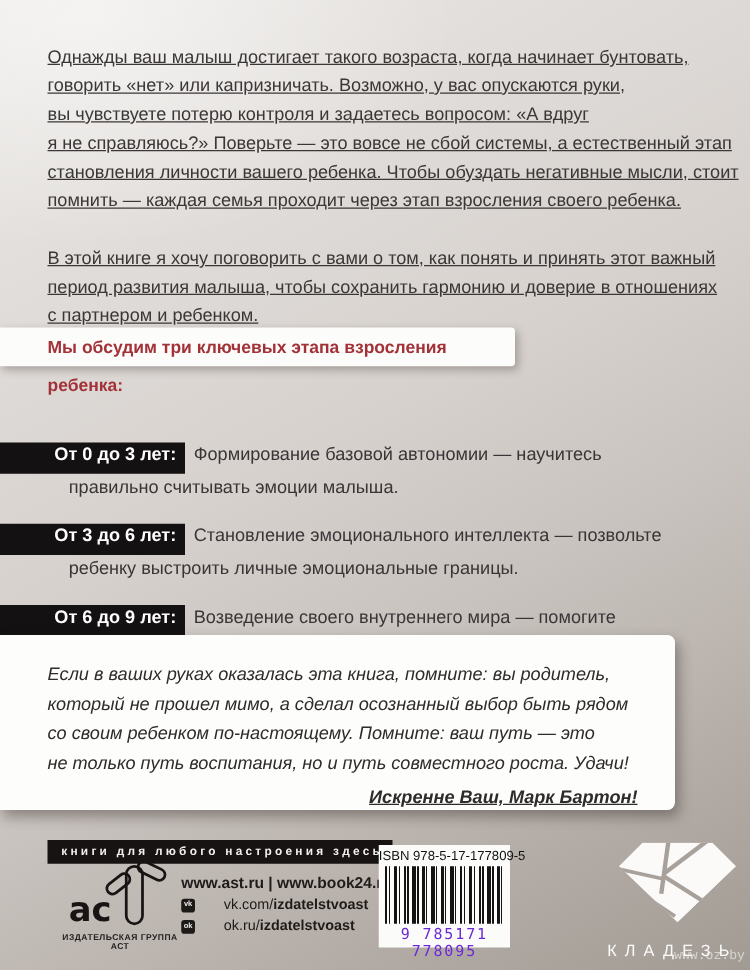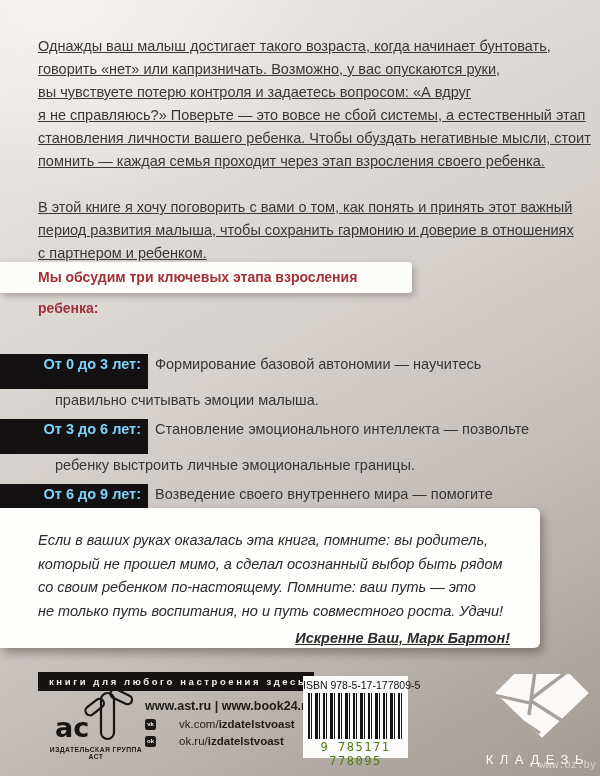--- a/index.html
+++ b/index.html
@@ -26,22 +26,22 @@
   }
 
   .stage {
     position:absolute; left:0; width:566px; margin:0;
     padding-left:55px; text-indent:-55px;
     font-size:14.5px; line-height:22.5px; color:#393536;
   }
   .stage-1 { top:306px; } .stage-2 { top:371px; } .stage-3 { top:436px; }
   .stage-label {
     display:inline-block; text-indent:0; width:148px; box-sizing:border-box;
-    text-align:right; background:#141112; color:#7dd3fc; font-weight:bold;
-    padding:2px 7px 16px 0; line-height:17px; margin-right:7px;margin-top:48px;
+    text-align:right; background:#141112; color:#ffffff; font-weight:bold;
+    padding:2px 7px 6px 0; line-height:17px; margin-right:7px;margin-top:48px;
   }
   .stage-text { white-space:pre-line; }
 
   .quote {
     position:absolute; top:508px; left:0; width:540px; height:140px;
     background:#fdfdfc; border-radius:0 6px 6px 0;
     box-shadow:3px 5px 10px rgba(52,44,39,0.42);
     box-sizing:border-box; padding:21px 26px 0 38px;
     font-style:italic; font-size:14.5px; line-height:23.5px; color:#2e2b2a;
   }
@@ -73,21 +73,21 @@
   }
   .isbn { font-size:10.5px; color:#121212; white-space:nowrap; }
   .bars {
     height:46px; margin:2px 5px 0;
     background:repeating-linear-gradient(90deg,
       #131313 0 2px, transparent 2px 3px,
       #131313 3px 4px, transparent 4px 7px,
       #131313 7px 10px, transparent 10px 11px,
       #131313 11px 12px, transparent 12px 15px);
   }
-  .digits { font-family:"DejaVu Sans Mono", monospace; font-size:12px; letter-spacing:1.5px; color:#4d7c0f; margin-top:1px; }
+  .digits { font-family:"DejaVu Sans Mono", monospace; font-size:12px; letter-spacing:1.5px; color:#6d28d9; margin-top:1px; }
 
   .kladez { position:absolute; top:13px; left:446px; width:144px; text-align:right; }
   .kladez-label { font-size:13px; letter-spacing:6.5px; padding-left:6.5px; color:#fbfaf8; margin-top:9px; }
 
   .watermark {
     position:absolute; right:4px; bottom:5px;
     font-family:Liberation Mono, monospace; font-size:10.5px;
     color:rgba(252,250,246,0.6);
   }
 </style>

